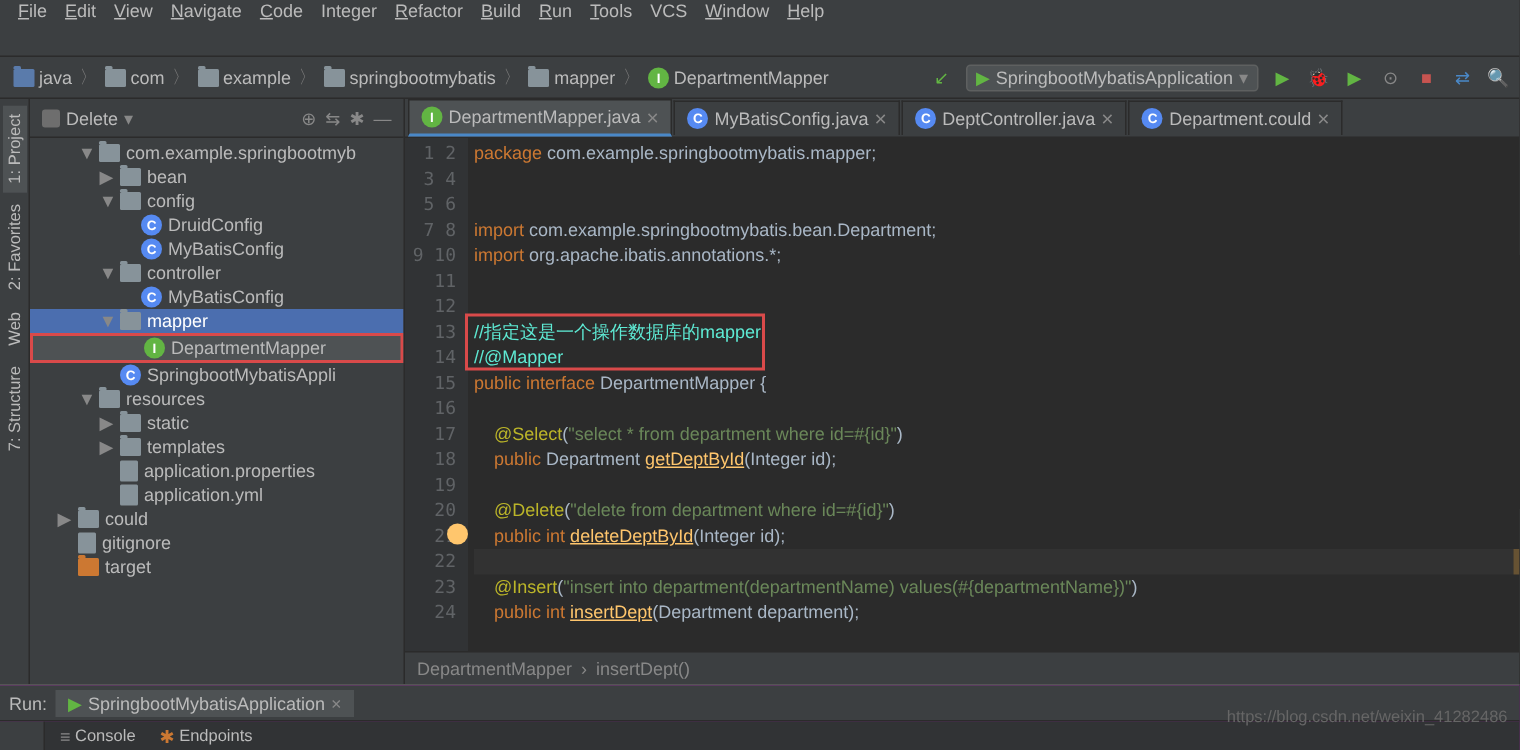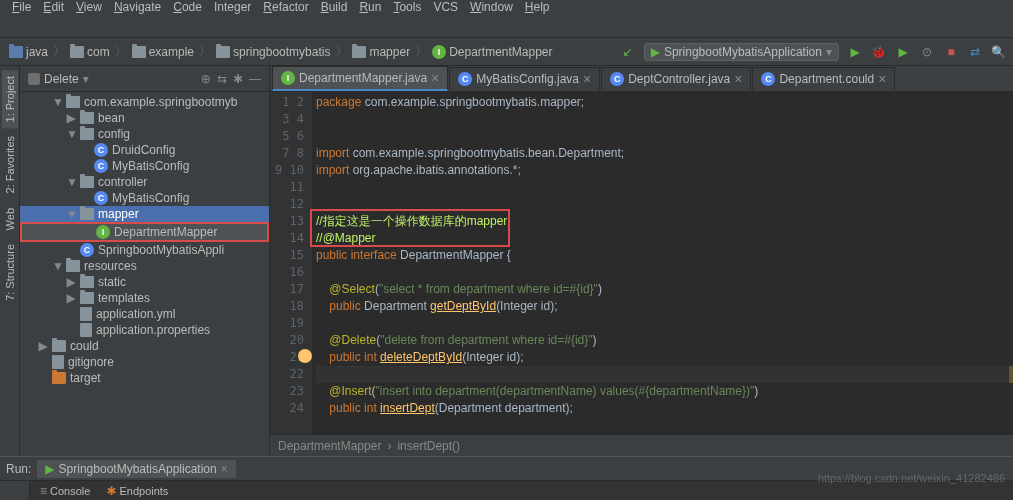--- a/index.html
+++ b/index.html
@@ -35,21 +35,21 @@
 .editor-area{flex:1;display:flex;flex-direction:column;background:#2b2b2b}
 .tabs{height:26px;display:flex;align-items:center;background:#3c3f41;border-bottom:1px solid #2b2b2b;gap:1px;padding-left:2px}
 .tab{display:flex;align-items:center;gap:4px;padding:3px 8px;background:#3c3f41;border:1px solid #2b2b2b;border-bottom:none;cursor:pointer;color:#bbb}
 .tab.active{background:#4e5254;border-bottom:2px solid #4a88c7}
 .tab-close{color:#888;font-size:14px;cursor:pointer}
 .code-wrap{flex:1;display:flex;overflow:hidden}
 .gutter{width:42px;background:#313335;color:#606366;text-align:right;padding:2px 8px 2px 0;font-family:Consolas,monospace;font-size:12px;line-height:17px}
 .code{flex:1;padding:2px 4px;font-family:Consolas,monospace;font-size:12px;line-height:17px;color:#a9b7c6;position:relative;white-space:pre}
 .kw{color:#cc7832}
 .str{color:#6a8759}
-.cmt{color:#bef264}
+.cmt{color:#5eead4}
 .fn{color:#ffc66d}
 .ann{color:#bbb529}
 .pkg{color:#a9b7c6}
 .redbox{border:2px solid #d94a4a;position:absolute}
 .hl-line{background:#323232;display:inline-block;width:100%}
 .hl-yellow{background:#665233}
 .breadcrumb-bottom{height:22px;background:#3c3f41;border-top:1px solid #2b2b2b;display:flex;align-items:center;padding:0 8px;color:#888;font-size:11px;gap:6px}
 .run-panel{height:60px;background:#a21caf;border-top:1px solid #555}
 .run-header{height:24px;background:#3c3f41;display:flex;align-items:center;padding:0 6px;gap:6px;border-bottom:1px solid #2b2b2b}
 .run-tab{padding:2px 8px;display:flex;align-items:center;gap:4px;color:#bbb}
@@ -213,26 +213,26 @@
           <span>static</span>
         </div>
         <div class="tree-item" style="padding-left: 46px;">
           <span class="arrow">▶</span>
           <span class="folder-ico"></span>
           <span>templates</span>
         </div>
         <div class="tree-item" style="padding-left: 46px;">
           <span class="arrow"></span>
           <span style="width:12px;height:14px;background:#87939a;border-radius:1px;display:inline-block"></span>
+          <span>application.properties</span>
+        </div>
+        <div class="tree-item" style="padding-left: 46px;">
+          <span class="arrow"></span>
+          <span style="width:12px;height:14px;background:#87939a;border-radius:1px;display:inline-block"></span>
           <span>application.yml</span>
-        </div>
-        <div class="tree-item" style="padding-left: 46px;">
-          <span class="arrow"></span>
-          <span style="width:12px;height:14px;background:#87939a;border-radius:1px;display:inline-block"></span>
-          <span>application.properties</span>
         </div>
         <div class="tree-item" style="padding-left: 18px;">
           <span class="arrow">▶</span>
           <span class="folder-ico"></span>
           <span>could</span>
         </div>
         <div class="tree-item" style="padding-left: 18px;">
           <span class="arrow"></span>
           <span style="width:12px;height:14px;background:#87939a;border-radius:1px;display:inline-block"></span>
           <span>gitignore</span>

